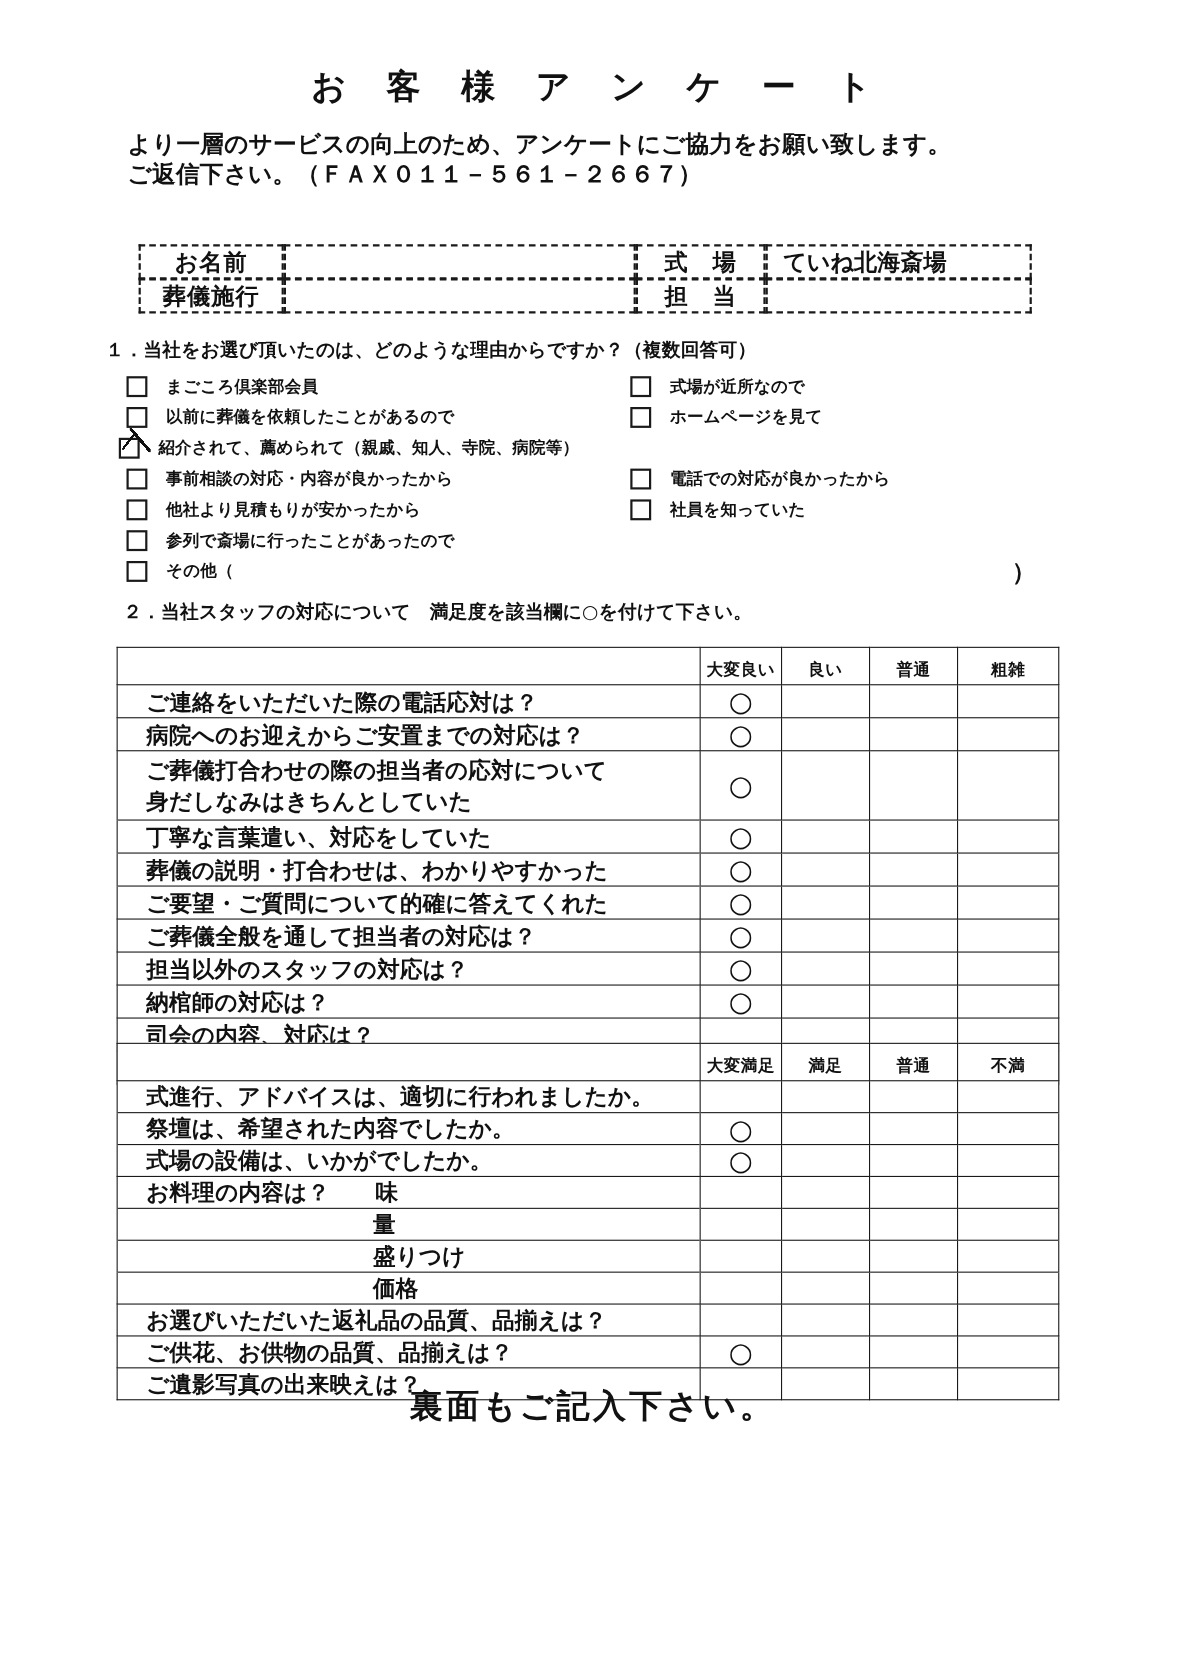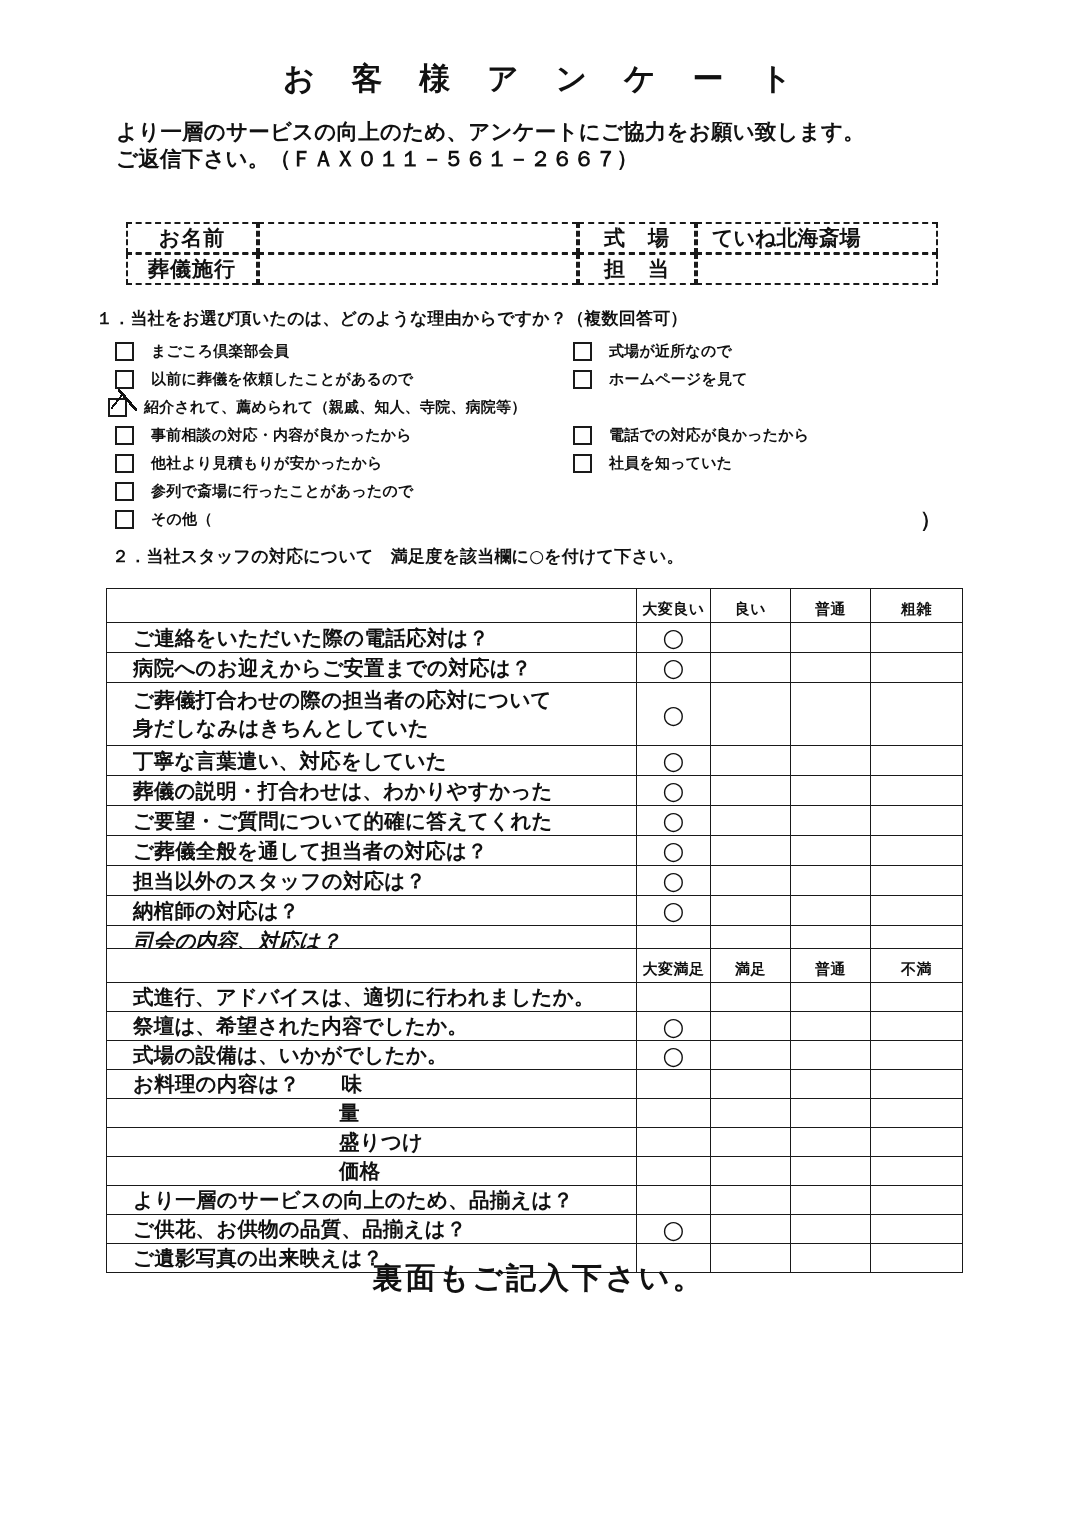--- a/index.html
+++ b/index.html
@@ -324,21 +324,21 @@
           <td class="mark"></td>
         </tr>
         <tr>
           <td class="lab" style="height: 29px;">納棺師の対応は？</td>
           <td class="mark">○</td>
           <td class="mark"></td>
           <td class="mark"></td>
           <td class="mark"></td>
         </tr>
         <tr>
-          <td class="lab" style="height: 29px; font-style: italic;">司会の内容、対応は？</td>
+          <td class="lab" style="height: 29px;">司会の内容、対応は？</td>
           <td class="mark"></td>
           <td class="mark"></td>
           <td class="mark"></td>
           <td class="mark"></td>
         </tr>
         <tr>
           <td class="lab" style="height: 29px;">受付・会計・ホームページを見て？</td>
           <td class="mark"></td>
           <td class="mark"></td>
           <td class="mark"></td>
@@ -410,21 +410,21 @@
           <td class="mark"></td>
         </tr>
         <tr>
           <td class="lab sub" style="height: 28px;"><span class="pad"></span>価格</td>
           <td class="mark"></td>
           <td class="mark"></td>
           <td class="mark"></td>
           <td class="mark"></td>
         </tr>
         <tr>
-          <td class="lab" style="height: 28px;">より一層のサービスの向上のため、品揃えは？</td>
+          <td class="lab" style="height: 28px;">お選びいただいた返礼品の品質、品揃えは？</td>
           <td class="mark"></td>
           <td class="mark"></td>
           <td class="mark"></td>
           <td class="mark"></td>
         </tr>
         <tr>
           <td class="lab" style="height: 28px;">ご供花、お供物の品質、品揃えは？</td>
           <td class="mark">○</td>
           <td class="mark"></td>
           <td class="mark"></td>

